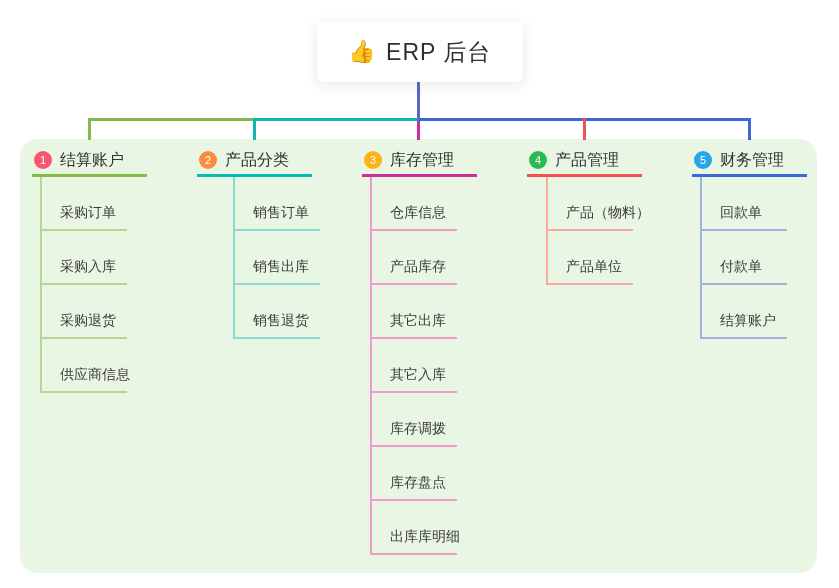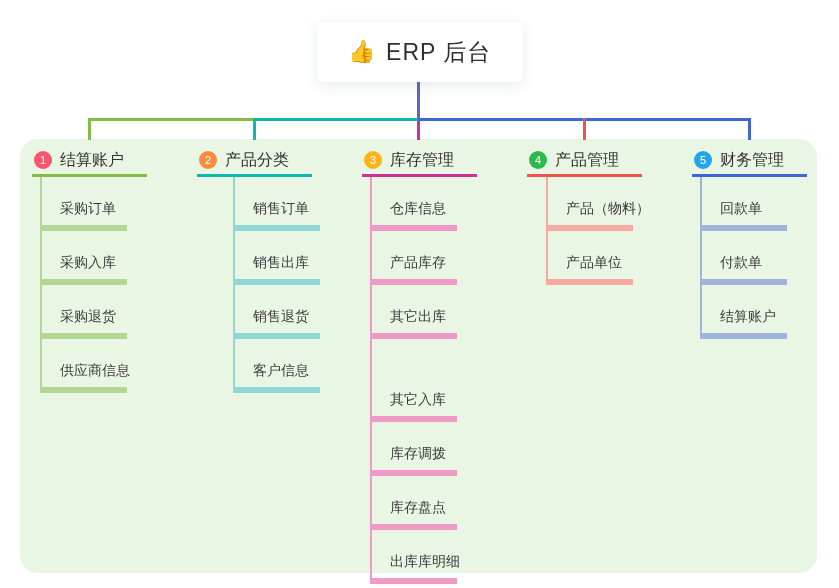--- a/index.html
+++ b/index.html
@@ -75,21 +75,21 @@
     list-style: none;
     margin-left: 8px;
     width: 87px;
     border-left: 2px solid #ccc;
   }
   .child {
     height: 54px;
     display: flex;
     align-items: flex-end;
     padding: 0 0 7px 18px;
-    border-bottom: 6px solid #d946ef;
+    border-bottom: 2px solid #d946ef;
     font-size: 14px;
     color: #3b3b3b;
     white-space: nowrap;
   }
 </style>
 </head>
 <body>
 
 <div class="stage">
 
@@ -141,42 +141,39 @@
     <ul class="children" style="border-left-color: rgb(142, 217, 211); margin-left: 36px;">
       <li class="child" style="border-bottom-color: rgb(142, 217, 211);">
         <span>销售订单</span>
         </li>
       <li class="child" style="border-bottom-color: rgb(142, 217, 211);">
         <span>销售出库</span>
         </li>
       <li class="child" style="border-bottom-color: rgb(142, 217, 211);">
         <span>销售退货</span>
         </li>
-      <li class="child" style="border-bottom-color: rgb(142, 217, 211);">
-        <span>客户信息</span>
-        </li>
     </ul>
   </div>
 
   <div class="branch" style="left:362px;">
     <div class="branch-title" style="border-bottom-color: rgb(204, 47, 149);">
       <span class="badge" style="background: rgb(252, 179, 21);">3</span>
       <span>库存管理</span>
     </div>
     <ul class="children" style="border-left-color: rgb(240, 154, 200);">
       <li class="child" style="border-bottom-color: rgb(240, 154, 200);">
         <span>仓库信息</span>
         </li>
       <li class="child" style="border-bottom-color: rgb(240, 154, 200);">
         <span>产品库存</span>
         </li>
       <li class="child" style="border-bottom-color: rgb(240, 154, 200);">
         <span>其它出库</span>
         </li>
-      <li class="child" style="border-bottom-color: rgb(240, 154, 200); margin-top: 29px;">
+      <li class="child" style="border-bottom-color: rgb(240, 154, 200);">
         <span>其它入库</span>
         </li>
       <li class="child" style="border-bottom-color: rgb(240, 154, 200); font-family: Liberation Serif, serif;">
         <span>库存调拨</span>
         </li>
       <li class="child" style="border-bottom-color: rgb(240, 154, 200);">
         <span>库存盘点</span>
         </li>
       <li class="child" style="border-bottom-color: rgb(240, 154, 200);">
         <span>出库库明细</span>

